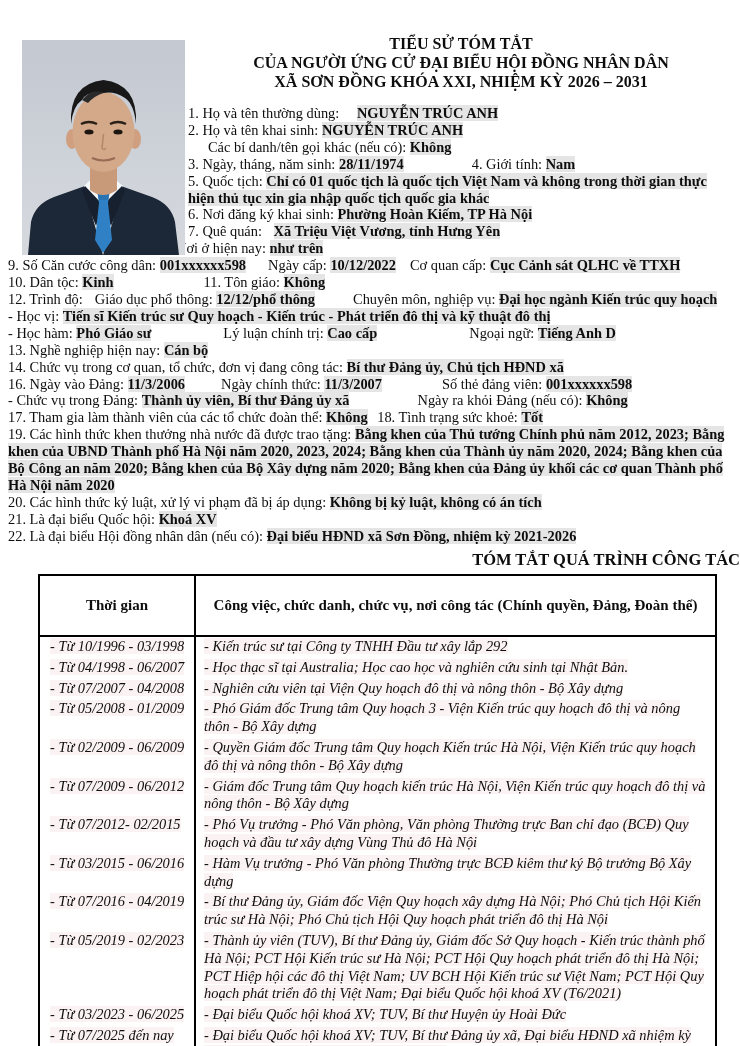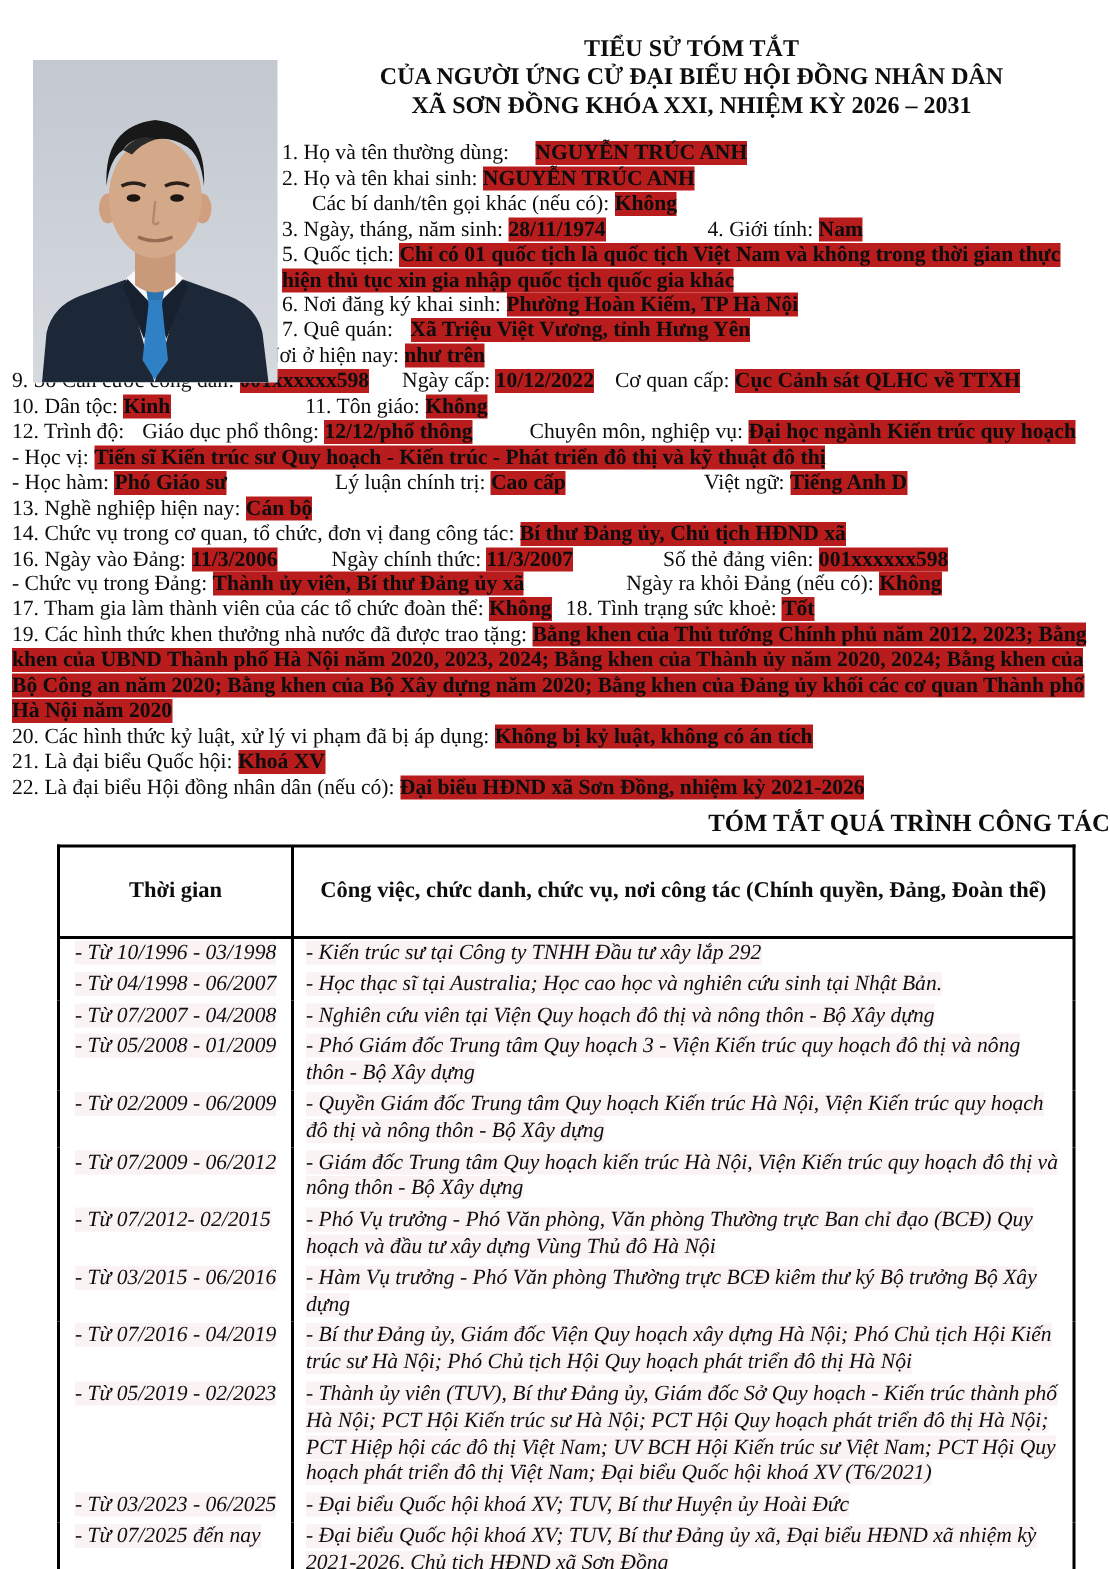--- a/index.html
+++ b/index.html
@@ -11,32 +11,32 @@
     font-family:"Liberation Serif","DejaVu Serif",serif;
     color:#0d0d0d;
   }
   
   .photo{
     position:absolute;left:22px;top:40px;width:163px;height:215px;
     background:#c9cdd4;overflow:hidden;
   }
   
   .header-block{
-    padding-top:23px;margin-left:188px;margin-right:6px;
+    padding-top:34px;margin-left:188px;margin-right:6px;
     text-align:center;font-weight:bold;font-size:16px;line-height:19px;
   }
   
   .info{margin-top:14px;}
   .line{font-size:14.4px;line-height:16.9px;white-space:normal;}
   .line.nw{white-space:nowrap;}
   .rc{margin-left:188px;margin-right:4px;}
   .rc-ind{margin-left:208px;}
   .nho{margin-left:176px;}
   .fw{margin-left:8px;margin-right:4px;}
-  .v{font-weight:bold;background:#b91c1c;}
+  .v{font-weight:bold;background:#e5e5e5;}
   .sp{display:inline-block;height:1px;}
   
   .career-title{
     text-align:right;font-weight:bold;font-size:16.5px;
     margin:5px 0 4px 0;
   }
   table.career{
     margin-left:38px;width:679px;
     border-collapse:collapse;
     border:2.5px solid #000;
@@ -112,21 +112,21 @@
       <div class="line rc-ind nw"><span class="n">Các bí danh/tên gọi khác (nếu có): </span><span class="v">Không</span></div>
       <div class="line rc nw"><span class="n">3. Ngày, tháng, năm sinh: </span><span class="v">28/11/1974</span><span class="sp" style="width: 68px;"></span><span class="n">4. Giới tính: </span><span class="v">Nam</span></div>
       <div class="line rc"><span class="n">5. Quốc tịch: </span><span class="v">Chỉ có 01 quốc tịch là quốc tịch Việt Nam và không trong thời gian thực hiện thủ tục xin gia nhập quốc tịch quốc gia khác</span></div>
       <div class="line rc nw"><span class="n">6. Nơi đăng ký khai sinh: </span><span class="v">Phường Hoàn Kiếm, TP Hà Nội</span></div>
       <div class="line rc nw"><span class="n">7. Quê quán: </span><span class="sp" style="width: 8px;"></span><span class="v">Xã Triệu Việt Vương, tỉnh Hưng Yên</span></div>
       <div class="line nho nw"><span class="n">Nơi ở hiện nay: </span><span class="v">như trên</span></div>
       <div class="line fw nw"><span class="n">9. Số Căn cước công dân: </span><span class="v">001xxxxxx598</span><span class="sp" style="width: 22px;"></span><span class="n">Ngày cấp: </span><span class="v">10/12/2022</span><span class="sp" style="width: 14px;"></span><span class="n">Cơ quan cấp: </span><span class="v">Cục Cảnh sát QLHC về TTXH</span></div>
       <div class="line fw nw"><span class="n">10. Dân tộc: </span><span class="v">Kinh</span><span class="sp" style="width: 90px;"></span><span class="n">11. Tôn giáo: </span><span class="v">Không</span></div>
       <div class="line fw nw"><span class="n">12. Trình độ:</span><span class="sp" style="width: 12px;"></span><span class="n">Giáo dục phổ thông: </span><span class="v">12/12/phổ thông</span><span class="sp" style="width: 38px;"></span><span class="n">Chuyên môn, nghiệp vụ: </span><span class="v">Đại học ngành Kiến trúc quy hoạch</span></div>
       <div class="line fw nw"><span class="n">- Học vị: </span><span class="v">Tiến sĩ Kiến trúc sư Quy hoạch - Kiến trúc - Phát triển đô thị và kỹ thuật đô thị</span></div>
-      <div class="line fw nw"><span class="n">- Học hàm: </span><span class="v">Phó Giáo sư</span><span class="sp" style="width: 72px;"></span><span class="n">Lý luận chính trị: </span><span class="v">Cao cấp</span><span class="sp" style="width: 92px;"></span><span class="n">Việt ngữ: </span><span class="v">Tiếng Anh D</span></div>
+      <div class="line fw nw"><span class="n">- Học hàm: </span><span class="v">Phó Giáo sư</span><span class="sp" style="width: 72px;"></span><span class="n">Lý luận chính trị: </span><span class="v">Cao cấp</span><span class="sp" style="width: 92px;"></span><span class="n">Ngoại ngữ: </span><span class="v">Tiếng Anh D</span></div>
       <div class="line fw nw"><span class="n">13. Nghề nghiệp hiện nay: </span><span class="v">Cán bộ</span></div>
       <div class="line fw nw"><span class="n">14. Chức vụ trong cơ quan, tổ chức, đơn vị đang công tác: </span><span class="v">Bí thư Đảng ủy, Chủ tịch HĐND xã</span></div>
       <div class="line fw nw"><span class="n">16. Ngày vào Đảng: </span><span class="v">11/3/2006</span><span class="sp" style="width: 36px;"></span><span class="n">Ngày chính thức: </span><span class="v">11/3/2007</span><span class="sp" style="width: 60px;"></span><span class="n">Số thẻ đảng viên: </span><span class="v">001xxxxxx598</span></div>
       <div class="line fw nw"><span class="n"> - Chức vụ trong Đảng: </span><span class="v">Thành ủy viên, Bí thư Đảng ủy xã</span><span class="sp" style="width: 68px;"></span><span class="n">Ngày ra khỏi Đảng (nếu có): </span><span class="v">Không</span></div>
       <div class="line fw nw"><span class="n">17. Tham gia làm thành viên của các tổ chức đoàn thể: </span><span class="v">Không</span><span class="sp" style="width: 6px;"></span><span class="n"> 18. Tình trạng sức khoẻ: </span><span class="v">Tốt</span></div>
       <div class="line fw"><span class="n">19. Các hình thức khen thưởng nhà nước đã được trao tặng: </span><span class="v">Bằng khen của Thủ tướng Chính phủ năm 2012, 2023; Bằng khen của UBND Thành phố Hà Nội năm 2020, 2023, 2024; Bằng khen của Thành ủy năm 2020, 2024; Bằng khen của Bộ Công an năm 2020; Bằng khen của Bộ Xây dựng năm 2020; Bằng khen của Đảng ủy khối các cơ quan Thành phố Hà Nội năm 2020</span></div>
       <div class="line fw nw"><span class="n">20. Các hình thức kỷ luật, xử lý vi phạm đã bị áp dụng: </span><span class="v">Không bị kỷ luật, không có án tích</span></div>
       <div class="line fw nw"><span class="n">21. Là đại biểu Quốc hội: </span><span class="v">Khoá XV</span></div>
       <div class="line fw nw"><span class="n">22. Là đại biểu Hội đồng nhân dân (nếu có): </span><span class="v">Đại biểu HĐND xã Sơn Đồng, nhiệm kỳ 2021-2026</span></div>
     </div>

